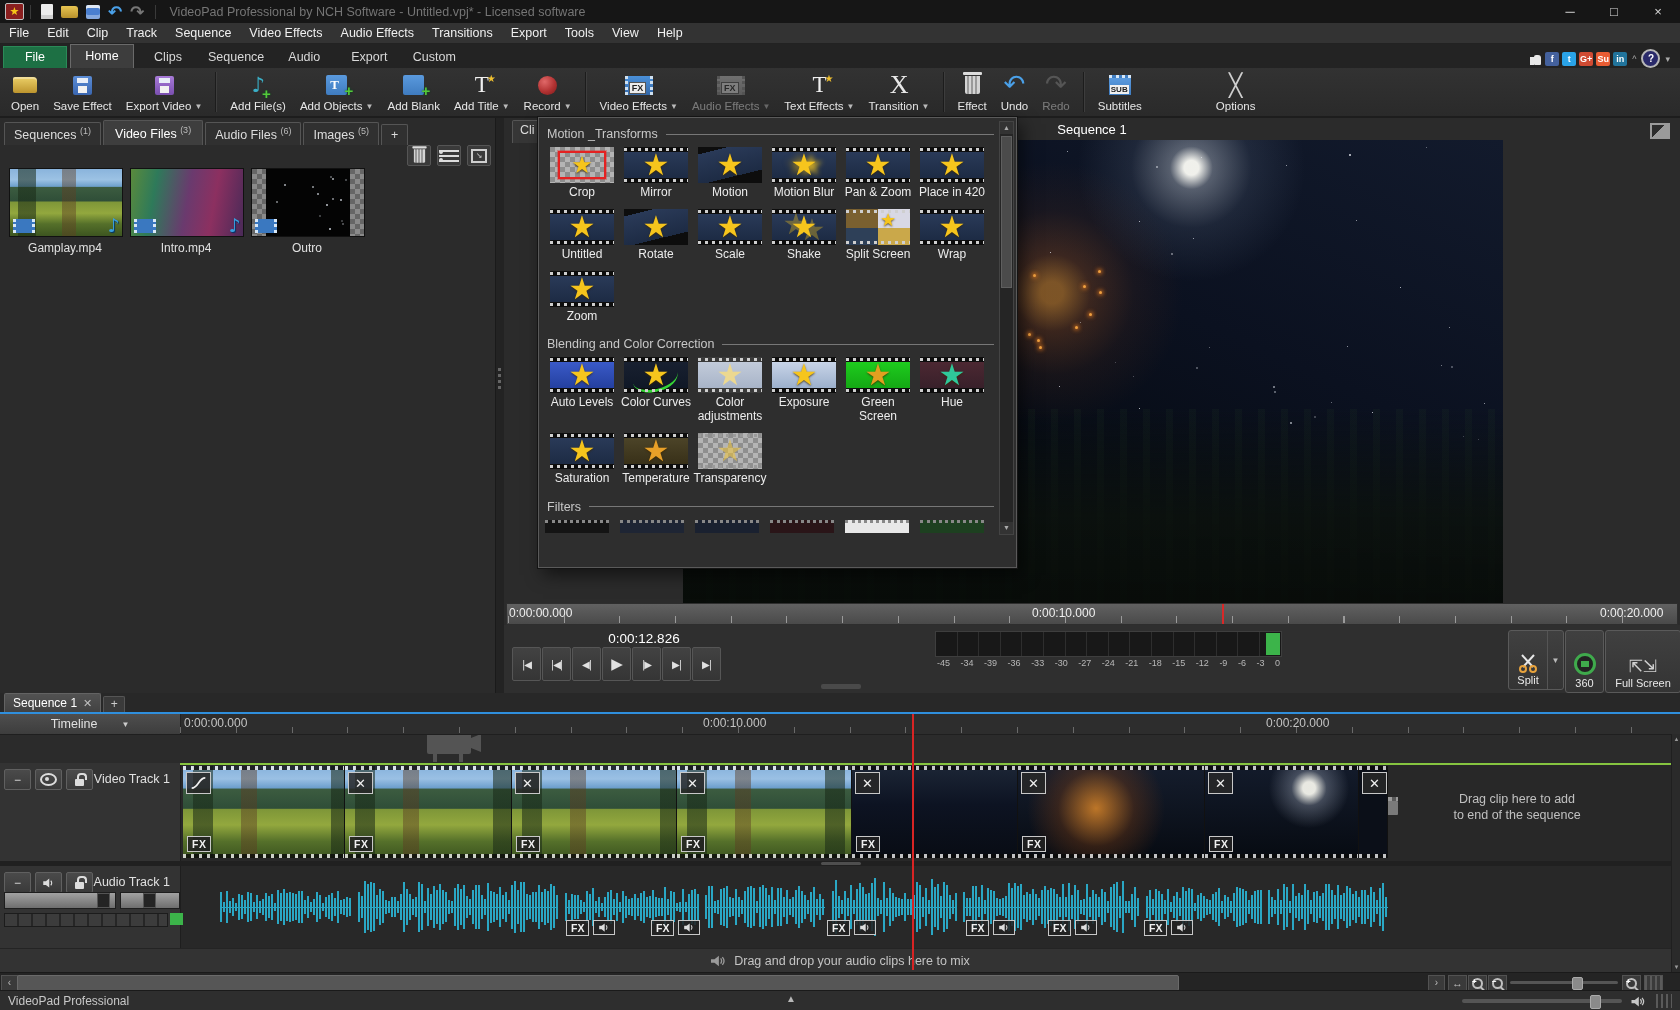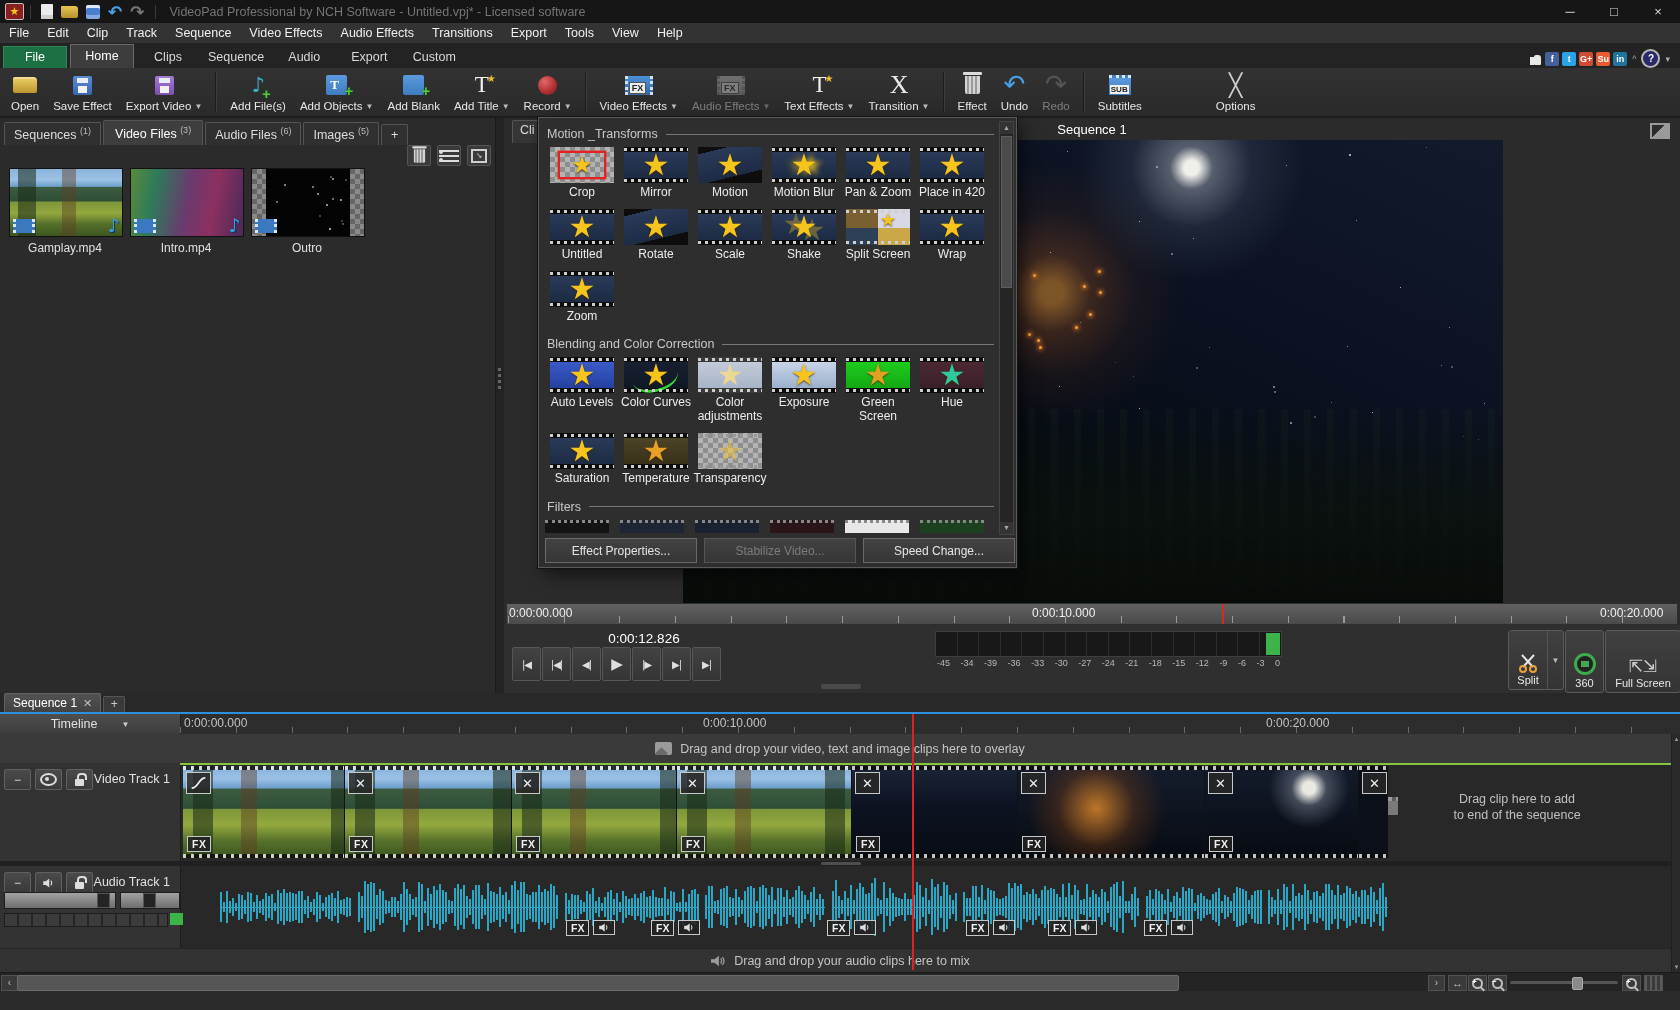--- a/index.html
+++ b/index.html
@@ -852,49 +852,40 @@
           <div class="filter-sliver" style="background: rgb(42, 21, 24);"></div>
           <div class="filter-sliver" style="background: rgb(232, 232, 232);"></div>
           <div class="filter-sliver" style="background: rgb(29, 64, 32);"></div>
         </div>
       </div>
     <div id="fx-sb">
       <div class="sb-up">▲</div>
       <div class="sb-thumb"></div>
       <div class="sb-down">▼</div>
     </div>
-    <div id="fx-btnrow">
-        <div class="fx-btn">Effect Properties...</div>
-        <div class="fx-btn disabled">Stabilize Video...</div>
-        <div class="fx-btn">Speed Change...</div>
-      </div>
   </div>
 
   <div id="tl-tabs" class="abs">
     <div id="tl-tab">
       <span>Sequence 1</span>
       <span class="close">✕</span>
     </div>
     <div id="tl-plus">+</div>
   </div>
   <div id="blue-line" class="abs"></div>
   <div id="ruler-row" class="abs">
     <div id="view-dd">
       <span>Timeline</span>
       <span class="dda">▼</span>
     </div>
     <div id="ruler-ticks"></div>
   <div class="ruler-label" style="left: 184px;">0:00:00.000</div>
       <div class="ruler-label" style="left: 703px;">0:00:10.000</div>
       <div class="ruler-label" style="left: 1266px;">0:00:20.000</div>
     </div>
-  <div id="overlay-strip" class="abs">
-    <span class="pic-icon"></span>
-    <span>Drag and drop your video, text and image clips here to overlay</span>
-  </div>
 
   <div id="video-track" class="abs">
     <div class="track-head">
       <div class="th-btns">
         <span class="th-btn">−</span>
         <span class="th-btn">
             <span class="i-eye"></span>
           </span>
         <span class="th-btn">
             <span class="i-lock"></span>
@@ -1452,14 +1443,26 @@
     <div id="zslider" style="left:1510px">
         <span class="sknob" style="left:62px"></span>
       </div>
     <span class="zctl" style="left:1622px">
         <span class="mag"></span>
         <span class="magsign">+</span>
       </span>
     <span class="zctl" style="left:1644px;background:repeating-linear-gradient(90deg,#5a5a5a 0 2px,#3a3a3a 2px 5px)"></span>
   </div>
 
+  <div id="statusbar" class="abs">
+    <span id="status-app">VideoPad Professional</span>
+    <span id="status-tri">▲</span>
+    <div id="vol-slider">
+        <span class="sknob"></span>
+      </div>
+    <svg class="abs" style="left:1630px;top:4px" width="16" height="13" viewBox="0 0 18 16">
+      <path d="M1 6h4L10 2v12L5 10H1z" fill="#c8c8c8"></path>
+      <path d="M12 5a5 5 0 010 6M14 3.5a7 7 0 010 9" stroke="#c8c8c8" stroke-width="1.5" fill="none"></path>
+    </svg>
+    <div id="grip-dots"></div>
+  </div>
 
 </div>
 
 </body></html>

